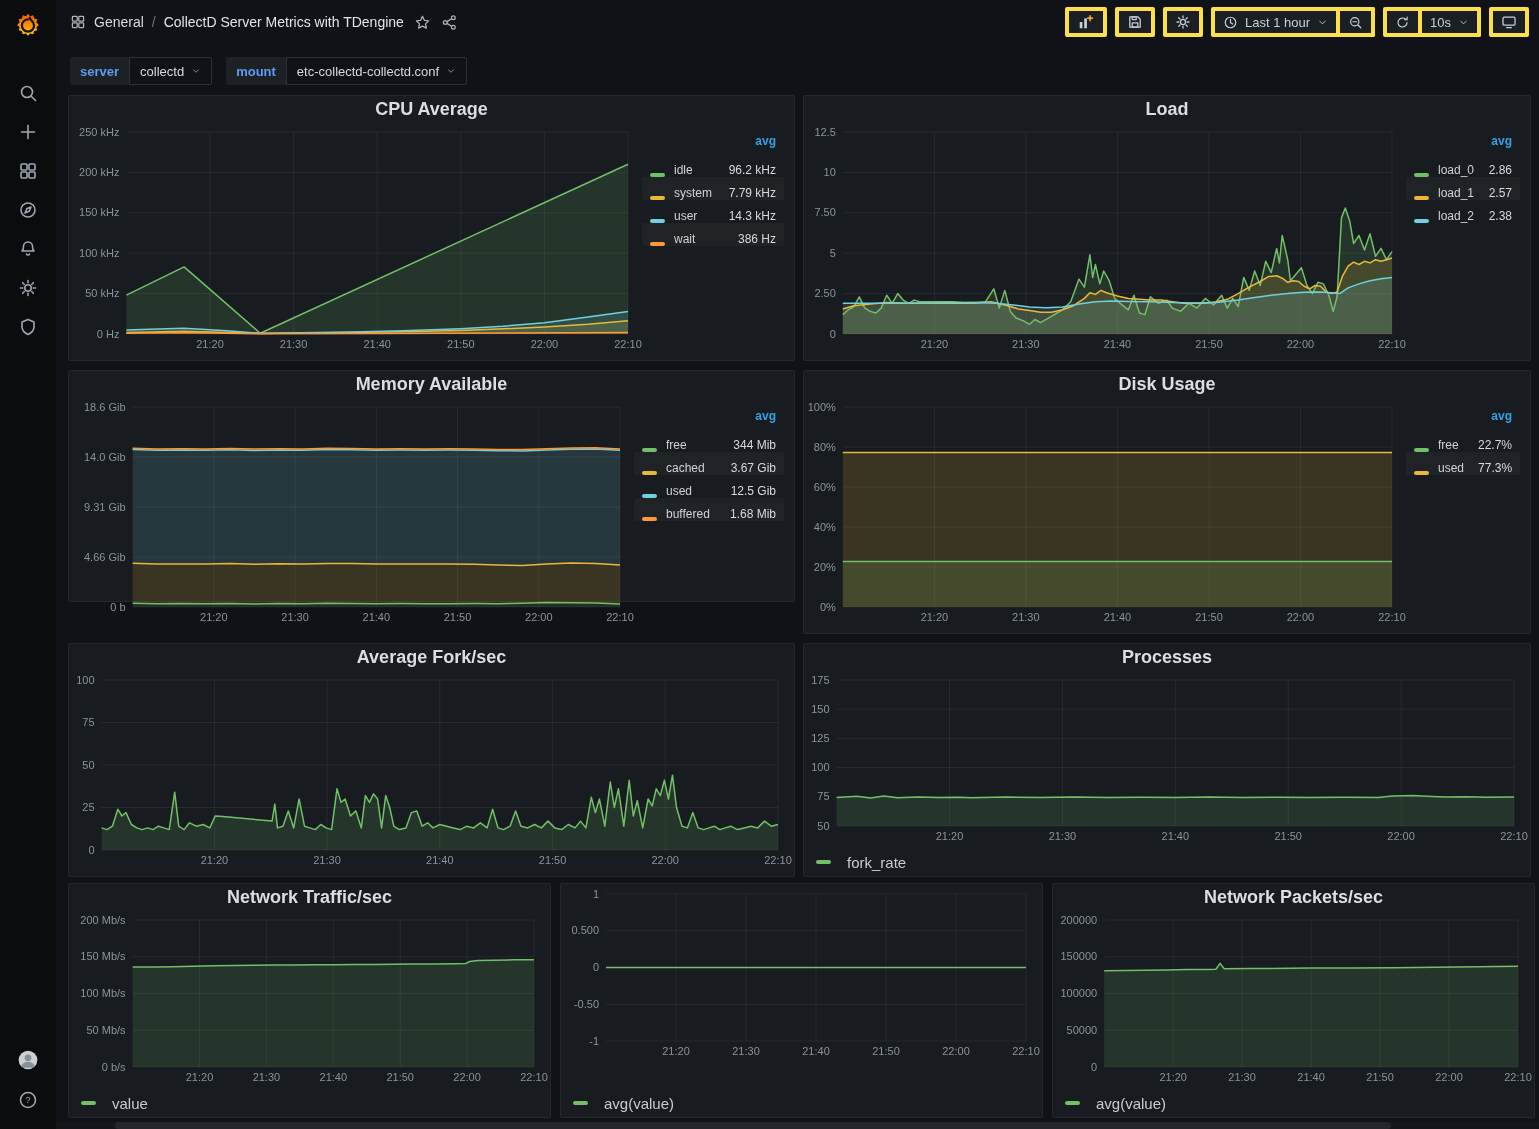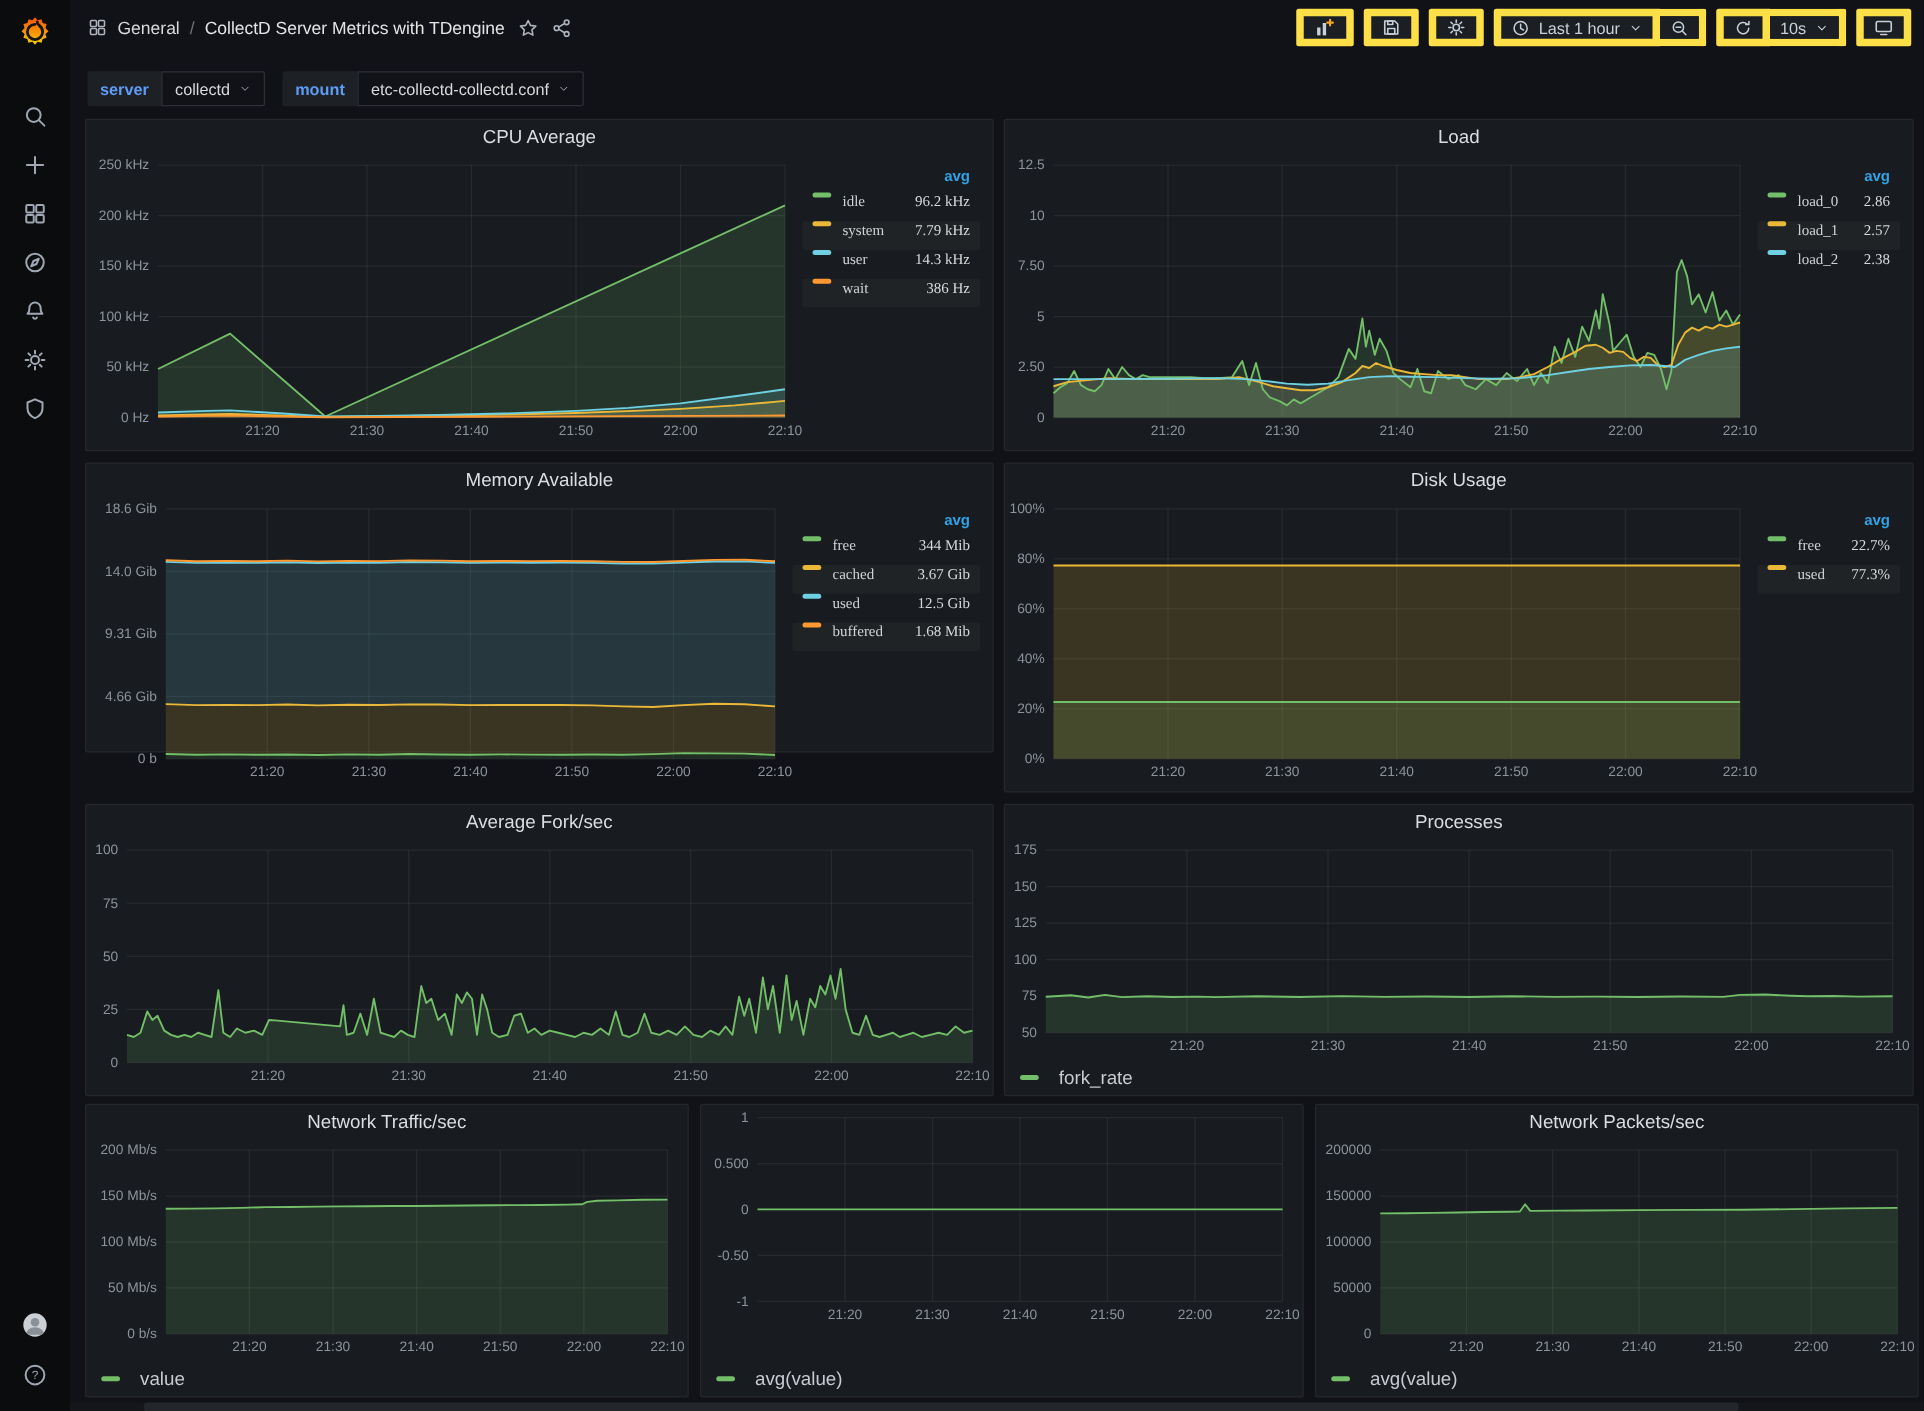--- a/index.html
+++ b/index.html
@@ -22,21 +22,21 @@
     display:flex; align-items:center; padding:0 10px 0 14px; }
   .crumb { display:flex; align-items:center; gap:8px; font-size:14px; }
   .crumb .gicon { color:#aeb4bc; display:flex; }
   .crumb .gicon svg { stroke:currentColor; fill:none; stroke-width:1.6; }
   .crumb-link { color:#d8d9da; cursor:pointer; }
   .crumb-sep { color:#6e7278; }
   .crumb-title { color:#e3e4e6; cursor:pointer; }
   .mini-ic { color:#aeb4bc; display:flex; margin-left:10px; cursor:pointer; }
   .mini-ic svg { stroke:currentColor; fill:none; stroke-width:1.5; stroke-linejoin:round; }
   .tb-right { margin-left:auto; display:flex; align-items:center; gap:8px; }
-  .tb-btn { height:30px; min-width:34px; padding:0 8px; background:#1b1e23; border:6px solid #fde047;
+  .tb-btn { height:30px; min-width:34px; padding:0 8px; background:#1b1e23; border:4px solid #fde047;
     border-radius:2px; color:#c7d0d9; display:flex; align-items:center; justify-content:center; gap:7px;
     font-size:13px; cursor:pointer; }
   .tb-btn svg { stroke:currentColor; fill:none; stroke-width:1.6; stroke-linecap:round; stroke-linejoin:round; }
   .tb-group { display:flex; }
   .tb-group .tb-btn:first-child { border-radius:2px 0 0 2px; }
   .tb-group .tb-btn:last-child { border-radius:0 2px 2px 0; border-left:none; }
 
   
   .subnav { position:absolute; left:70px; top:57px; display:flex; gap:14px; }
   .var-chip { display:flex; align-items:stretch; height:28px; font-size:13px; }
@@ -44,26 +44,26 @@
     font-weight:600; cursor:pointer; }
   .var-value { display:flex; align-items:center; gap:7px; padding:0 10px; background:#111217;
     border:1px solid #2c3137; border-radius:0 2px 2px 0; color:#d8d9da; cursor:pointer; }
   .var-value svg { stroke:#9fa7b3; fill:none; stroke-width:1.6; stroke-linecap:round; }
 
   
   .dash { position:absolute; left:56px; top:0; right:0; bottom:0; }
   .panel { position:absolute; background:var(--panel-bg); border:1px solid var(--panel-border);
     border-radius:2px; display:flex; flex-direction:column; }
   .panel-title { height:26px; flex:0 0 26px; display:flex; align-items:center; justify-content:center;
-    font-size:15px; font-weight:400; color:#dcdde0; cursor:pointer; }
+    font-size:18px; font-weight:700; color:#dcdde0; cursor:pointer; }
   .panel-body { flex:1; display:flex; min-height:0; padding:0 2px 6px 2px; }
   .chart { flex:1; min-width:0; }
   .legend-right { flex:0 0 auto; padding:12px 8px 0 0; font-size:12px; }
   .lg-head { color:var(--accent-blue); font-weight:700; text-align:right; padding-right:8px; height:20px; cursor:pointer; }
-  .lg-row { display:flex; align-items:flex-start; height:23px; padding:0 8px; border-radius:2px; cursor:pointer;font-family:Liberation Serif, serif; }
+  .lg-row { display:flex; align-items:flex-end; height:23px; padding:0 8px; border-radius:2px; cursor:pointer; }
   .lg-row.alt { background:rgba(255,255,255,0.035); }
   .dash-sw { width:15px; height:4px; border-radius:2px; margin-right:9px; flex:0 0 auto; }
   .lg-name { color:#d0d2d6; }
   .lg-val { margin-left:auto; padding-left:14px; color:#d8d9da; }
   .legend-bottom { flex:0 0 24px; display:flex; align-items:center; gap:16px; padding:0 0 4px 12px;
     font-size:15px; color:#c9cbd1; }
   .lb-item { display:flex; align-items:center; gap:7px; cursor:pointer; }
 
   .hscroll { position:absolute; left:56px; right:0; bottom:0; height:7px; background:#141619; }
   .hscroll .thumb { height:100%; width:86%; margin-left:4%; background:#23262b; border-radius:3px; }

